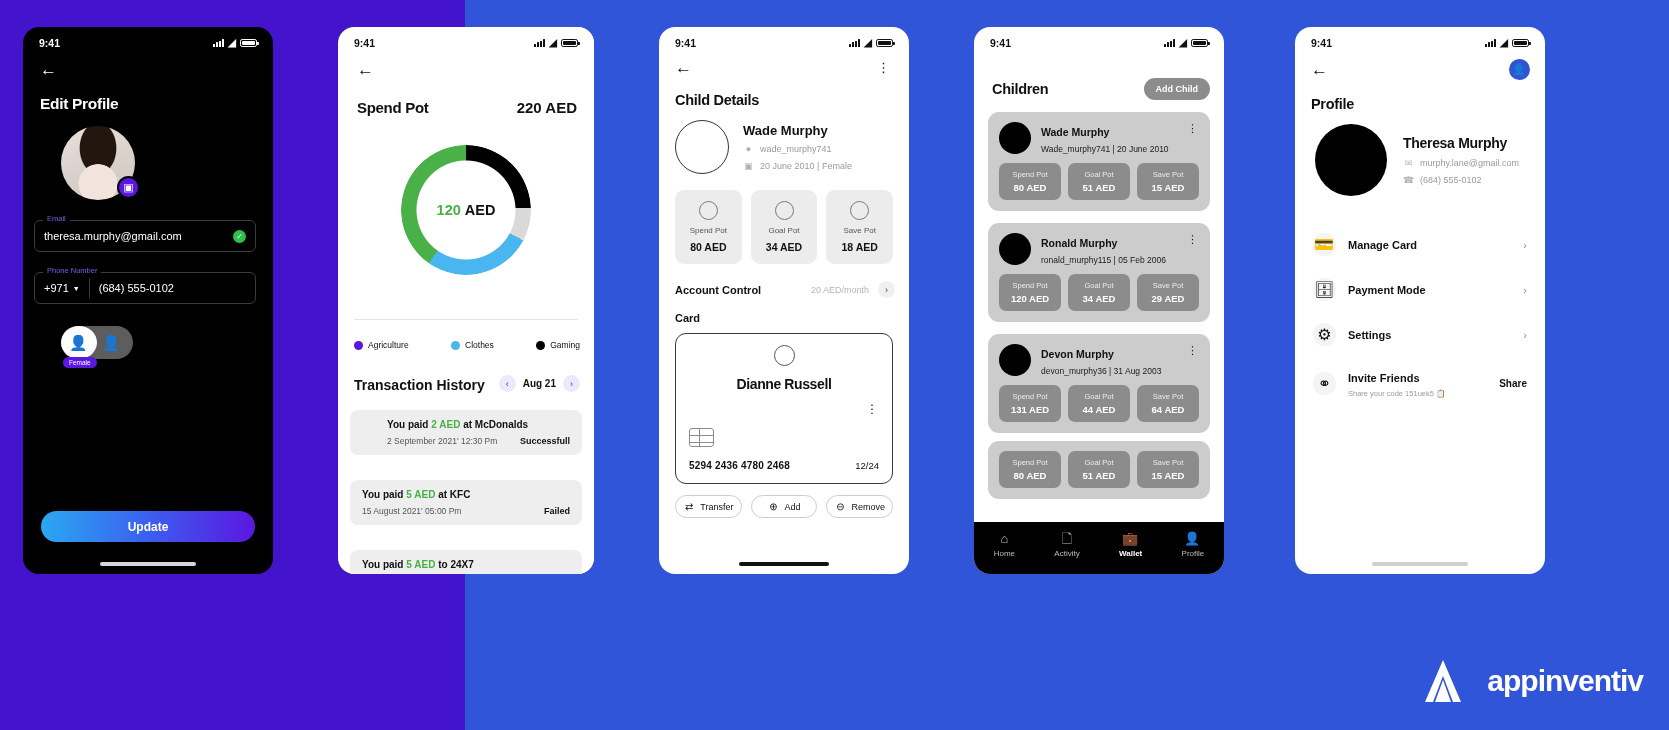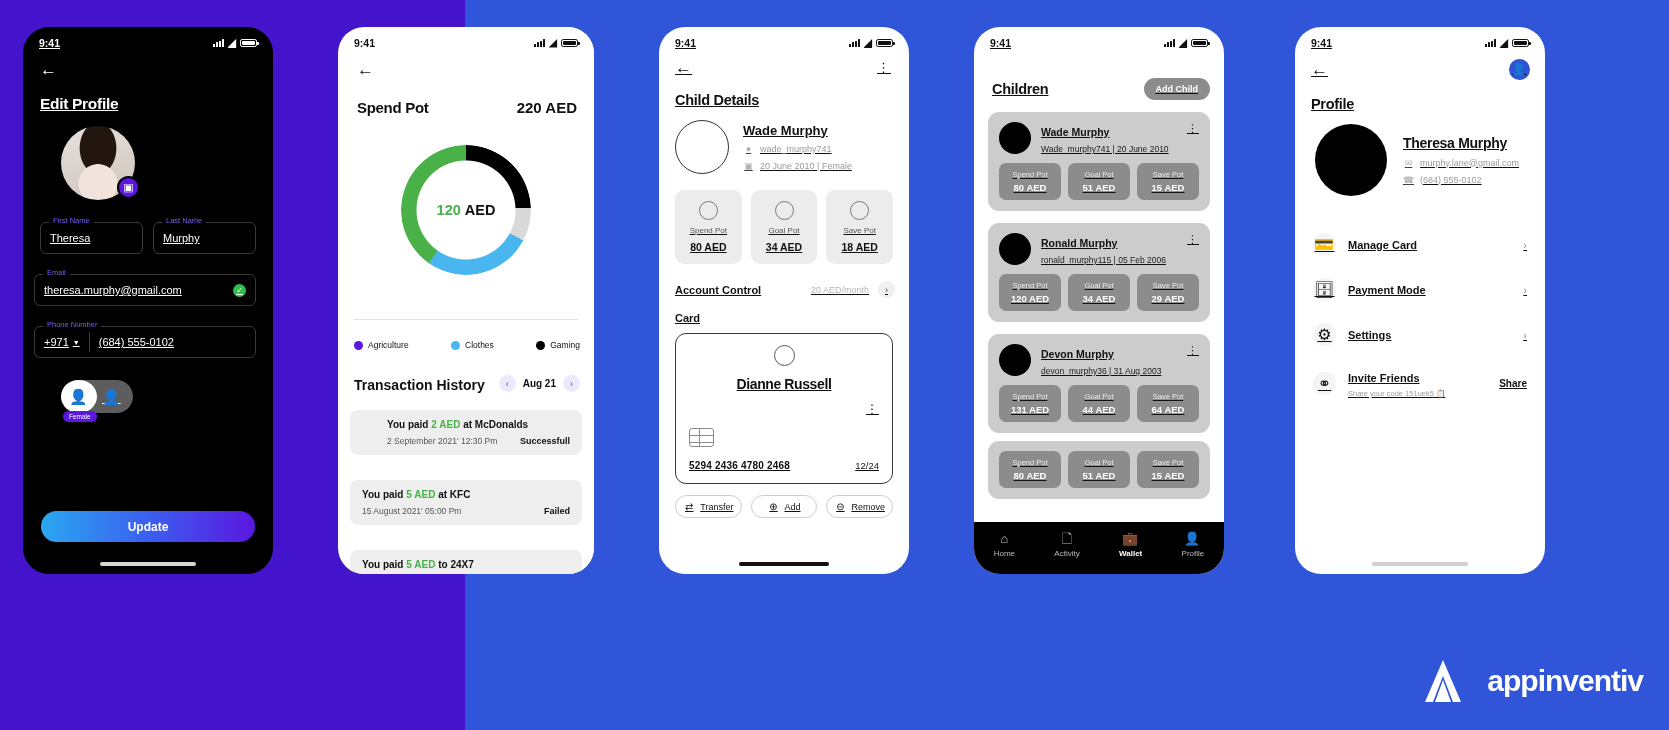--- a/index.html
+++ b/index.html
@@ -15,23 +15,22 @@
     background: #4414cc;
   }
   .bg-right {
     position: absolute; left: 465px; top: 0; width: 1204px; height: 730px;
     background: #3155d8;
   }
 
   
   .phone {
     position: absolute;
-    border-radius: 26px;
+    border-radius: 16px;
     overflow: hidden;
-    text-decoration: underline;
   }
   .statusbar {
     display: flex; align-items: center; justify-content: space-between;
     padding: 10px 16px 2px 16px;
     font-size: 10.5px; font-weight: bold;
   }
   .sb-icons { display: flex; align-items: center; gap: 4px; }
   .sig { display: inline-flex; align-items: flex-end; gap: 1px; height: 8px; }
   .sig i { display: block; width: 2px; background: currentColor; border-radius: .5px; }
   .sig i:nth-child(1){height:3px}.sig i:nth-child(2){height:5px}
@@ -315,30 +314,20 @@
   <div style="padding:10px 0 0 17px;">
     <span class="backarrow">←</span>
   </div>
   <div class="title screen-title">Edit Profile</div>
 
   <div class="avatar-wrap">
     <div class="avatar-photo"></div>
     <div class="cam-badge">▣</div>
   </div>
 
-  <div class="fieldrow">
-    <div class="field">
-      <span class="flabel">First Name</span>
-      <span class="fval">Theresa</span>
-    </div>
-    <div class="field">
-      <span class="flabel">Last Name</span>
-      <span class="fval">Murphy</span>
-    </div>
-  </div>
 
   <div class="field full">
     <span class="flabel">Email</span>
     <span class="fval">theresa.murphy@gmail.com</span>
     <span class="verified">✓</span>
   </div>
 
   <div class="field full phonefield">
     <span class="flabel">Phone Number</span>
     <span class="ccode">

